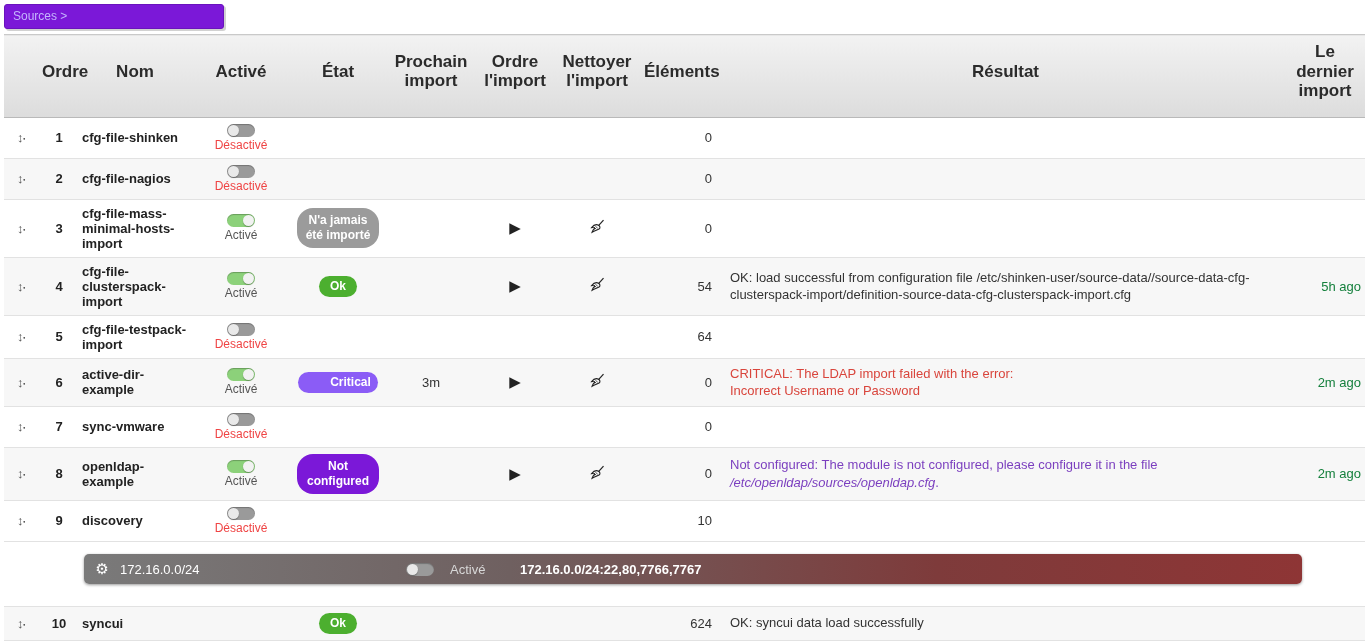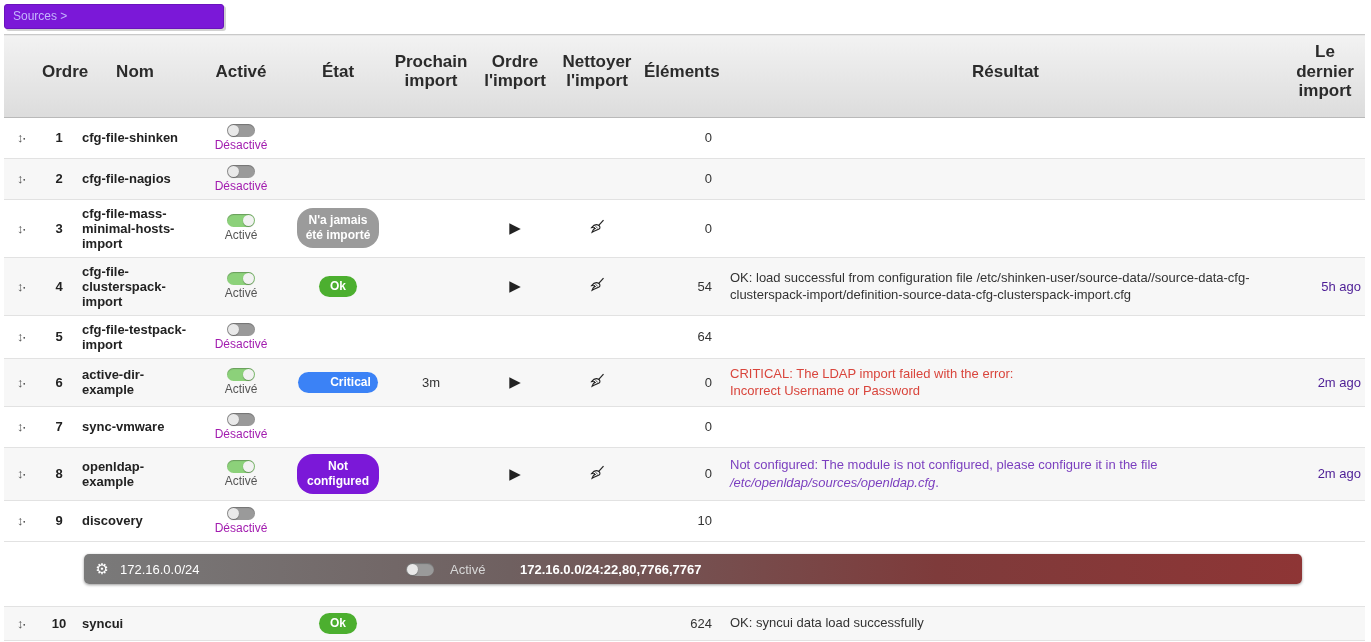--- a/index.html
+++ b/index.html
@@ -69,21 +69,21 @@
   .c-handle  { width: 26px;  text-align: center; }
   .c-ordre   { width: 34px;  text-align: center; font-weight: bold; color:#222; }
   .c-nom     { width: 106px; font-weight: bold; color:#222; padding-left: 2px !important; }
   .c-active  { width: 90px;  text-align: center; }
   .c-etat    { width: 88px;  text-align: center; }
   .c-next    { width: 82px;  text-align: center; }
   .c-force   { width: 70px;  text-align: center; }
   .c-clean   { width: 78px;  text-align: center; }
   .c-elem    { width: 68px;  text-align: right; padding-right: 14px !important; }
   .c-result  { }
-  .c-last    { width: 72px;  text-align: right; padding-right: 4px !important; color:#4c1d95; }
+  .c-last    { width: 72px;  text-align: right; padding-right: 4px !important; color:#15803d; }
 
   
   .handle {
     display: inline-block;
     color: #555;
     font-size: 13px;
     line-height: 1;
     cursor: move;
     letter-spacing: -1px;
   }
@@ -114,38 +114,38 @@
     left: 1px;
     width: 11px;
     height: 11px;
     border-radius: 50%;
     background: #e9e9e9;
     box-shadow: 0 1px 1px rgba(0,0,0,0.3);
   }
   .switch.on::after { left: auto; right: 1px; background: #f2f2f2; }
   .switch-label {
     font-size: 12px;
-    color: #a21caf;
+    color: #ef4444;
   }
   .switch-label.on { color: #555; }
 
   
   .badge {
     display: inline-block;
     border-radius: 16px;
     color: #ffffff;
     font-size: 12px;
     font-weight: bold;
     text-align: center;
     padding: 3px 7px;
     line-height: 1.25;
     min-width: 22px;
   }
   .badge.ok       { background: #4caf2f; padding: 3px 8px; }
-  .badge.critical { background: #3b82f6; padding-left: 32px; }
+  .badge.critical { background: #8b5cf6; padding-left: 32px; }
   .badge.never    { background: #9b9b9b; width: 74px; padding: 5px 4px; }
   .badge.notconf  { background: #7b18d8; width: 74px; padding: 5px 4px; }
 
   
   .icon-btn {
     display: inline-block;
     cursor: pointer;
     color: #222;
     line-height: 1;
   }

